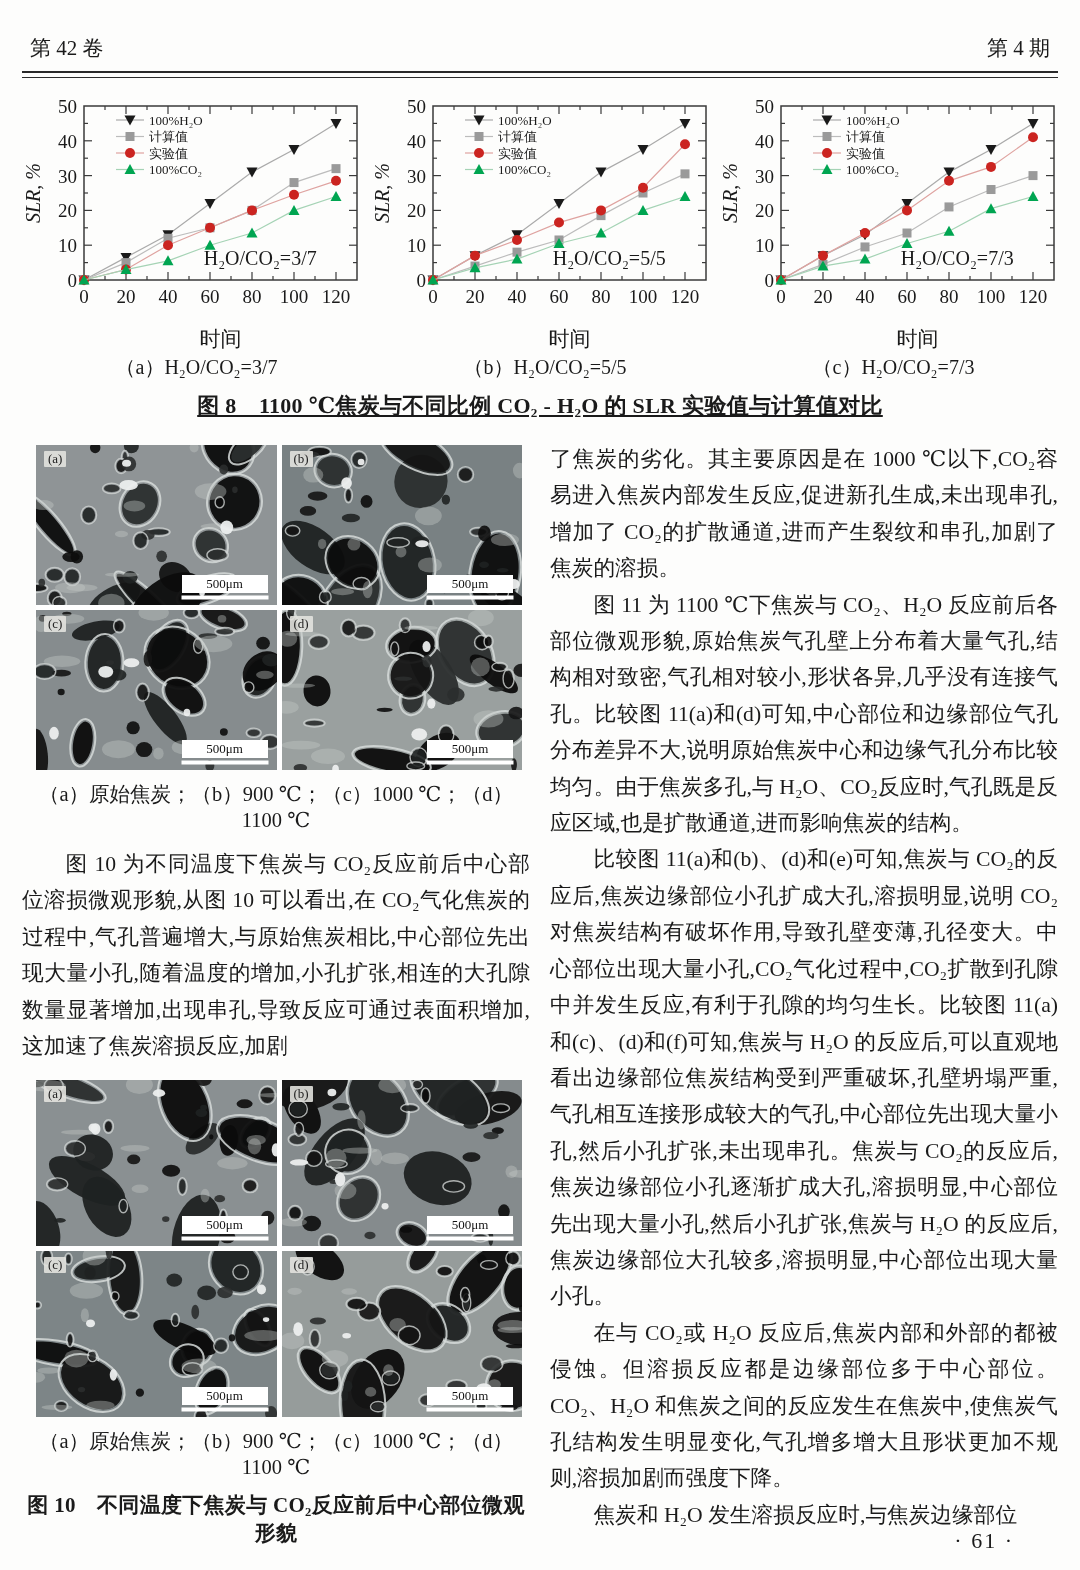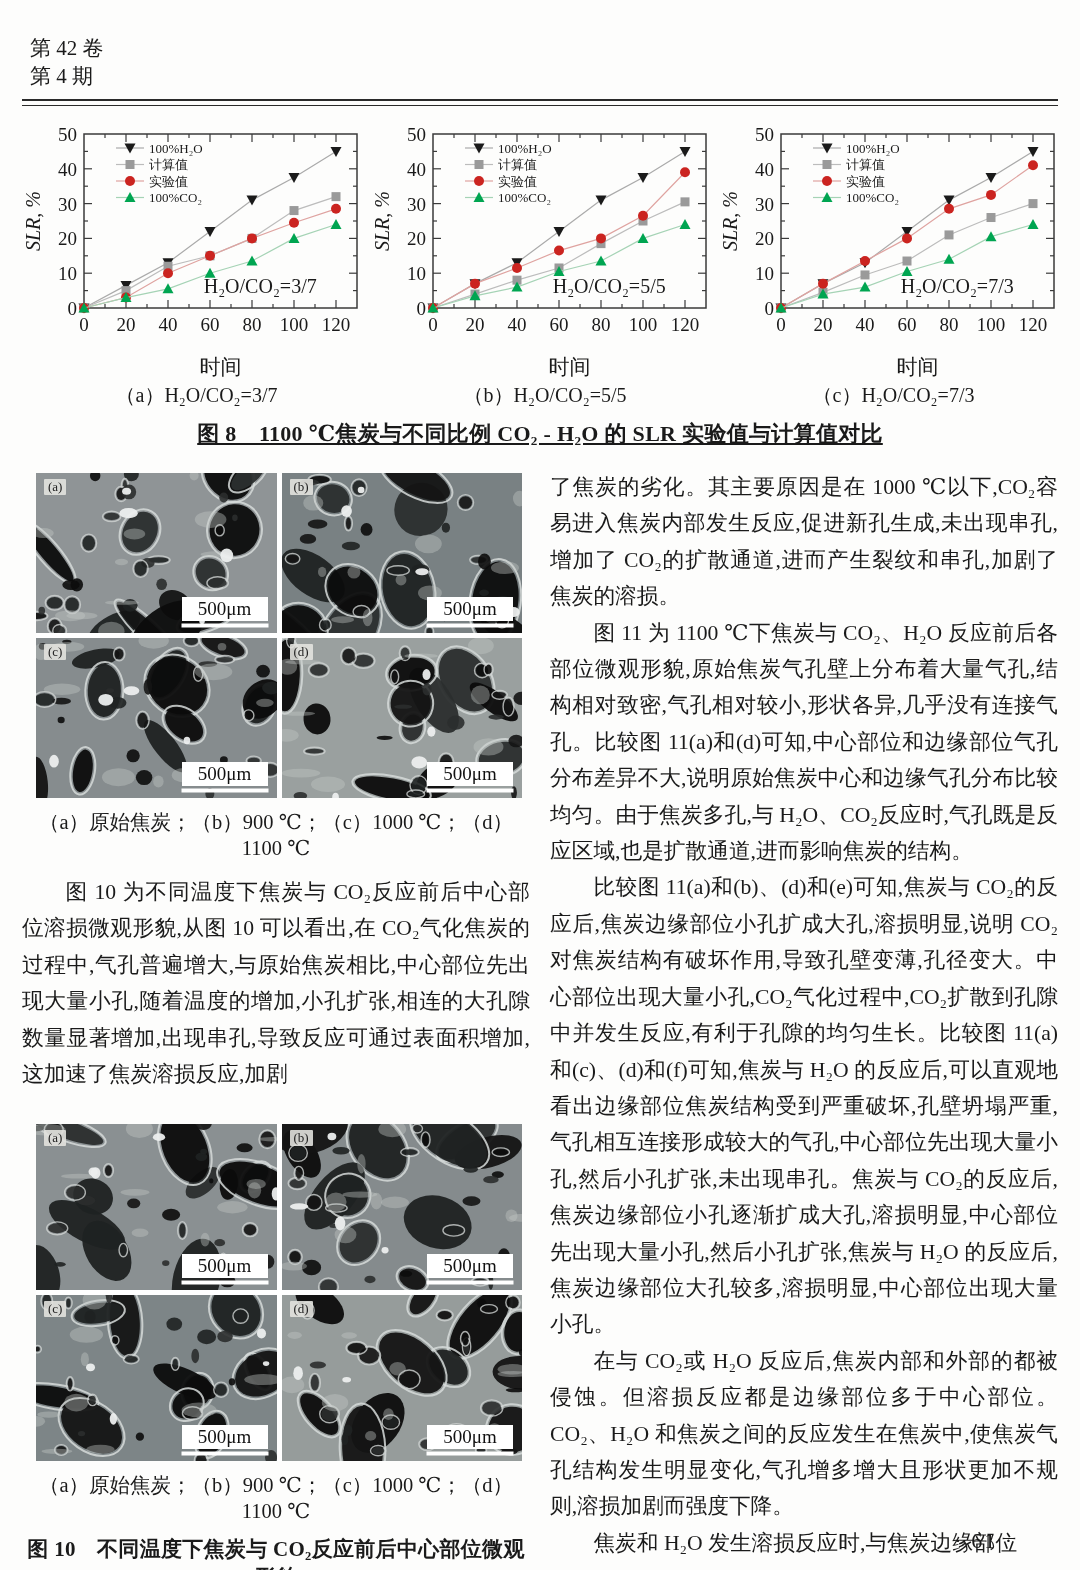--- a/index.html
+++ b/index.html
@@ -1,20 +1,20 @@
 <!DOCTYPE html>
 <html><head>
 <meta charset="utf-8">
 <style>
   html,body{margin:0;padding:0;background:#f5f5f3;}
   body{width:1080px;height:1570px;overflow:hidden;position:relative;
        font-family:"Liberation Serif","DejaVu Serif",serif;color:#1a1a1a;background:#fdfdfc;}
   
   .header{display:flex;justify-content:space-between;align-items:baseline;
-          padding:34px 30px 0 30px;font-size:21px;flex-direction:column;}
+          padding:34px 30px 0 30px;font-size:21px;}
   .header .c{letter-spacing:.5px;}
   .double-rule{margin:9px 22px 0 22px;height:4px;
                border-top:2px solid #2a2a2a;border-bottom:1px solid #2a2a2a;}
   
   .charts-row{display:flex;justify-content:space-between;padding:18px 14px 0 24px;}
   .chart-fig{width:345px;}
   .chart-plot{width:345px;height:258px;}
   .chart-subcaption{text-align:center;font-size:20px;margin-top:0px;}
   .fig8-caption{text-align:center;font-weight:bold;font-size:22px;margin-top:10px;letter-spacing:.3px;text-decoration:underline;}
   
@@ -24,26 +24,26 @@
           text-justify:inter-ideograph;}
   .body-p.no-indent{text-indent:0;}
   
   .sem-grid{display:grid;grid-template-columns:1fr 1fr;gap:5px;background:#fff;margin:4px 0 2px 14px;width:486px;}
   .sem-panel{position:relative;height:160px;overflow:hidden;background:#8b9092;}
   .sem-panel svg{position:absolute;inset:0;}
   .fig10 .sem-panel{height:166px;}
   .sem-label{position:absolute;top:6px;left:8px;z-index:2;background:rgba(226,226,222,.9);
              color:#222;font-size:13px;padding:0 4px;border-radius:1px;}
   .sem-scale{position:absolute;right:9px;bottom:6px;z-index:2;width:86px;text-align:center;}
-  .sem-scale .txt{display:block;background:#fff;color:#111;font-size:19px;padding:1px 0;}
+  .sem-scale .txt{display:block;background:#fff;color:#111;font-size:13px;padding:1px 0;}
   .sem-scale .bar{display:block;height:3px;background:#fff;margin-top:3px;
                   box-shadow:0 0 0 .5px #fff;}
   .fig-subcaption{text-align:center;font-size:20.5px;margin-top:10px;}
   .fig-title{text-align:center;font-weight:bold;font-size:21px;margin-top:12px;margin-bottom:14px;letter-spacing:.3px;}
-  .left-para{margin-top:14px;margin-bottom:32px;}
+  .left-para{margin-top:14px;margin-bottom:16px;}
   
   .page-number{position:absolute;right:66px;bottom:16px;font-size:22px;letter-spacing:2px;}
 </style>
 </head>
 <body>
 
 <div class="header">
   <span class="l">第 42 卷</span>
   <span class="r">第 4 期</span>
 </div>

